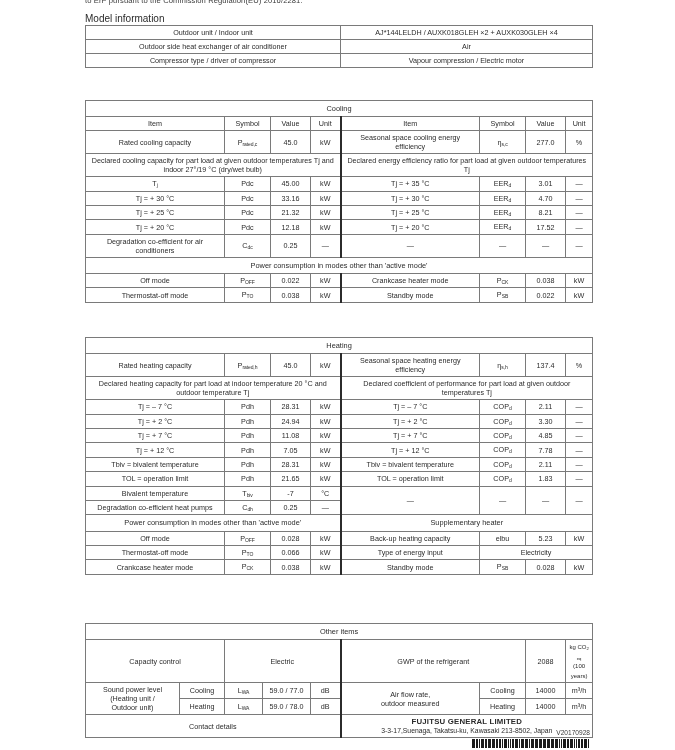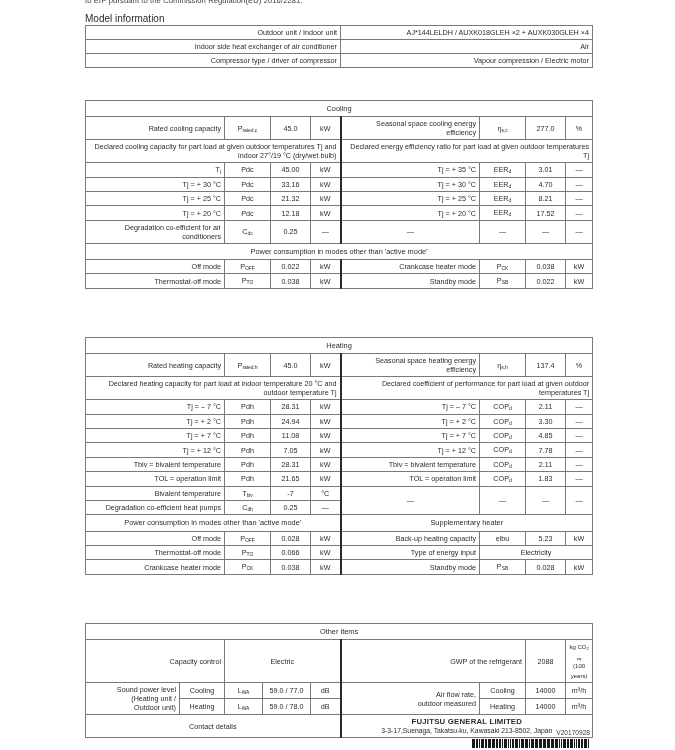--- a/index.html
+++ b/index.html
@@ -54,21 +54,21 @@
   .tbl {
     position: absolute;
     left: 85px;
     width: 507px;
   }
   
   .frame {
     border: 1.4px solid #2b2b2b;
   }
   .ctr { text-align: center; }
-  .lft { text-align: right; }
+  .lft { text-align: center; }
   .secthead {
     text-align: center;
     font-size: 7.4px;
     padding: 3px 0;
   }
   
   .sepleft { border-left: 2.2px solid #2b2b2b; }
   .noline-b { border-bottom: none; }
   sub {
     font-size: 0.7em;
@@ -115,21 +115,21 @@
     <colgroup>
         <col style="width:255px">
         <col style="width:252px">
       </colgroup>
     <tbody>
       <tr>
         <td class="lft">Outdoor unit / Indoor unit</td>
         <td class="lft">AJ*144LELDH / AUXK018GLEH ×2 + AUXK030GLEH ×4</td>
       </tr>
       <tr>
-        <td class="lft">Indoor side heat exchanger of air conditioner</td>
+        <td class="lft">Outdoor side heat exchanger of air conditioner</td>
         <td class="lft">Air</td>
       </tr>
       <tr>
         <td class="lft">Compressor type / driver of compressor</td>
         <td class="lft">Vapour compression / Electric motor</td>
       </tr>
     </tbody>
   </table>
 
   <table class="tbl cool-tbl frame">
@@ -139,20 +139,30 @@
         <col style="width:40px">
         <col style="width:30px">
       <col style="width:139px">
         <col style="width:46px">
         <col style="width:40px">
         <col style="width:27px">
     </colgroup>
     <tbody>
       <tr>
         <td class="secthead" colspan="8">Cooling</td>
+      </tr>
+      <tr>
+        <td class="ctr">Item</td>
+        <td class="ctr">Symbol</td>
+        <td class="ctr">Value</td>
+        <td class="ctr">Unit</td>
+        <td class="ctr sepleft">Item</td>
+        <td class="ctr">Symbol</td>
+        <td class="ctr">Value</td>
+        <td class="ctr">Unit</td>
       </tr>
       <tr>
         <td class="lft">Rated cooling capacity</td>
         <td class="ctr"><span>P</span><sub>rated,c</sub></td>
         <td class="ctr">45.0</td>
         <td class="ctr">kW</td>
         <td class="lft sepleft">Seasonal space cooling energy efficiency</td>
         <td class="ctr"><span>η</span><sub>s,c</sub></td>
         <td class="ctr">277.0</td>
         <td class="ctr">%</td>

